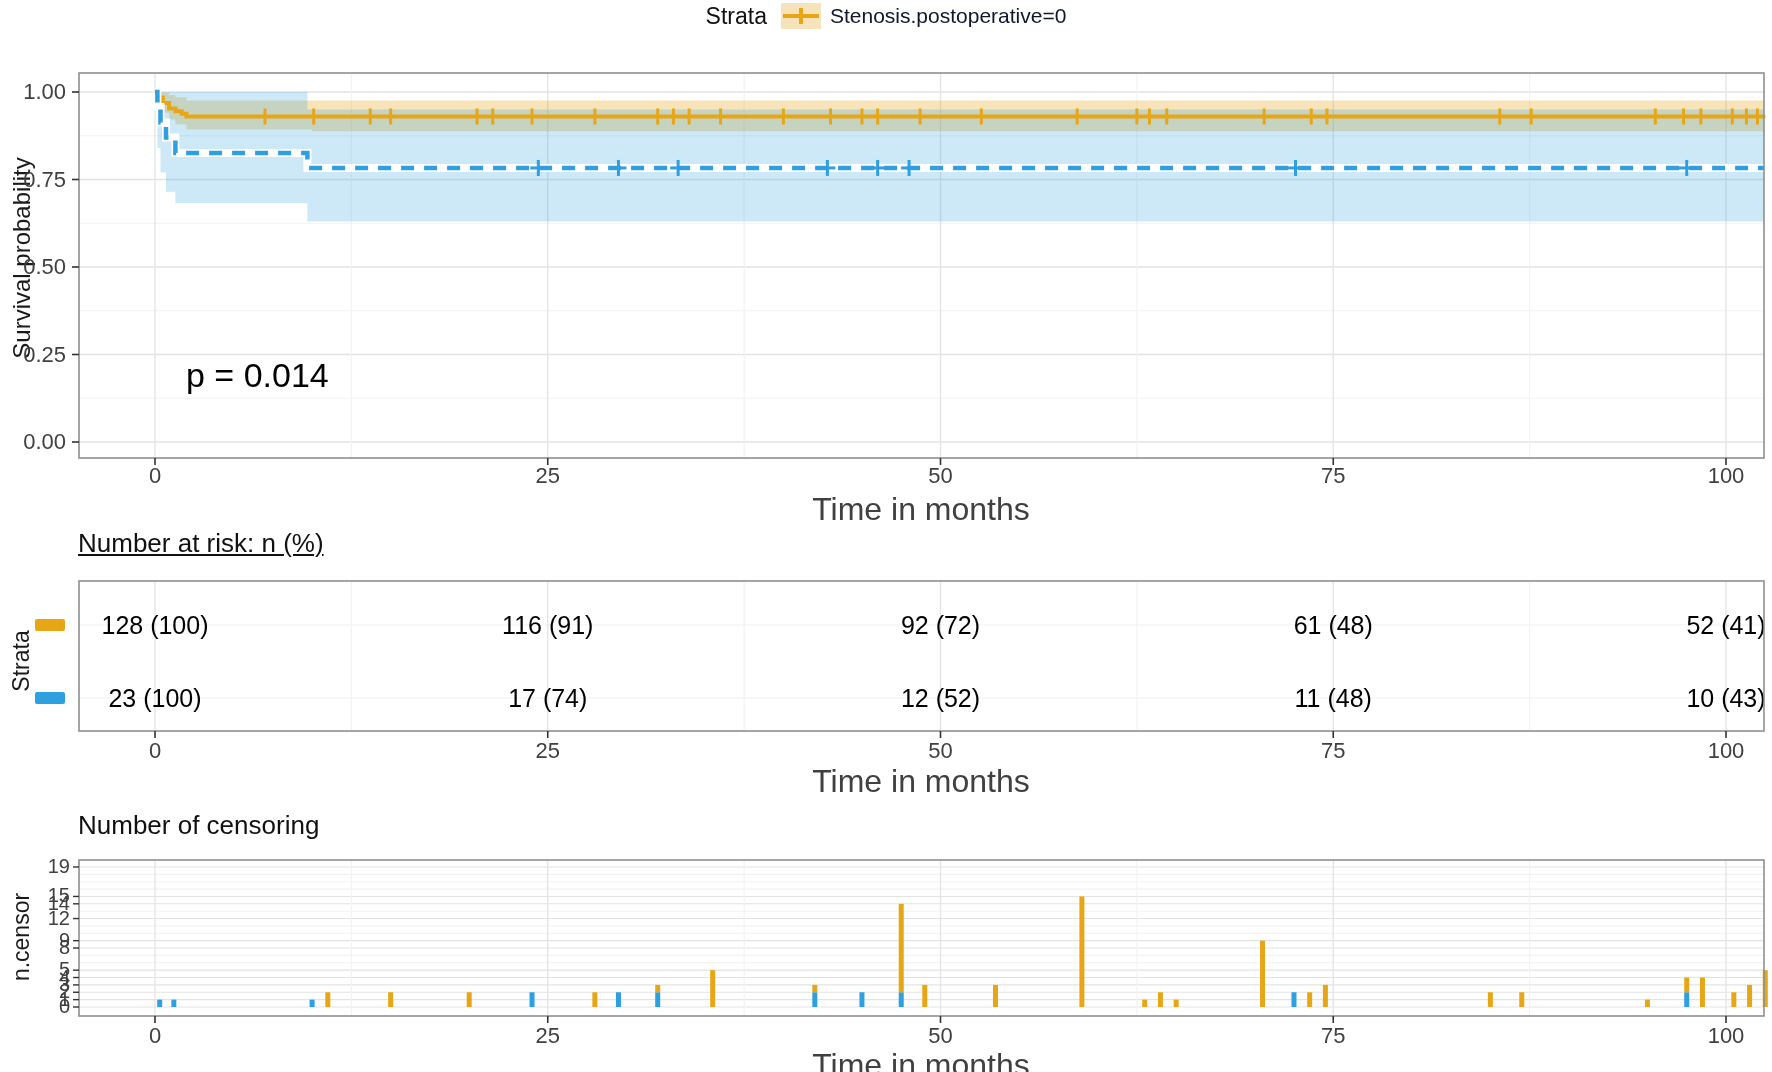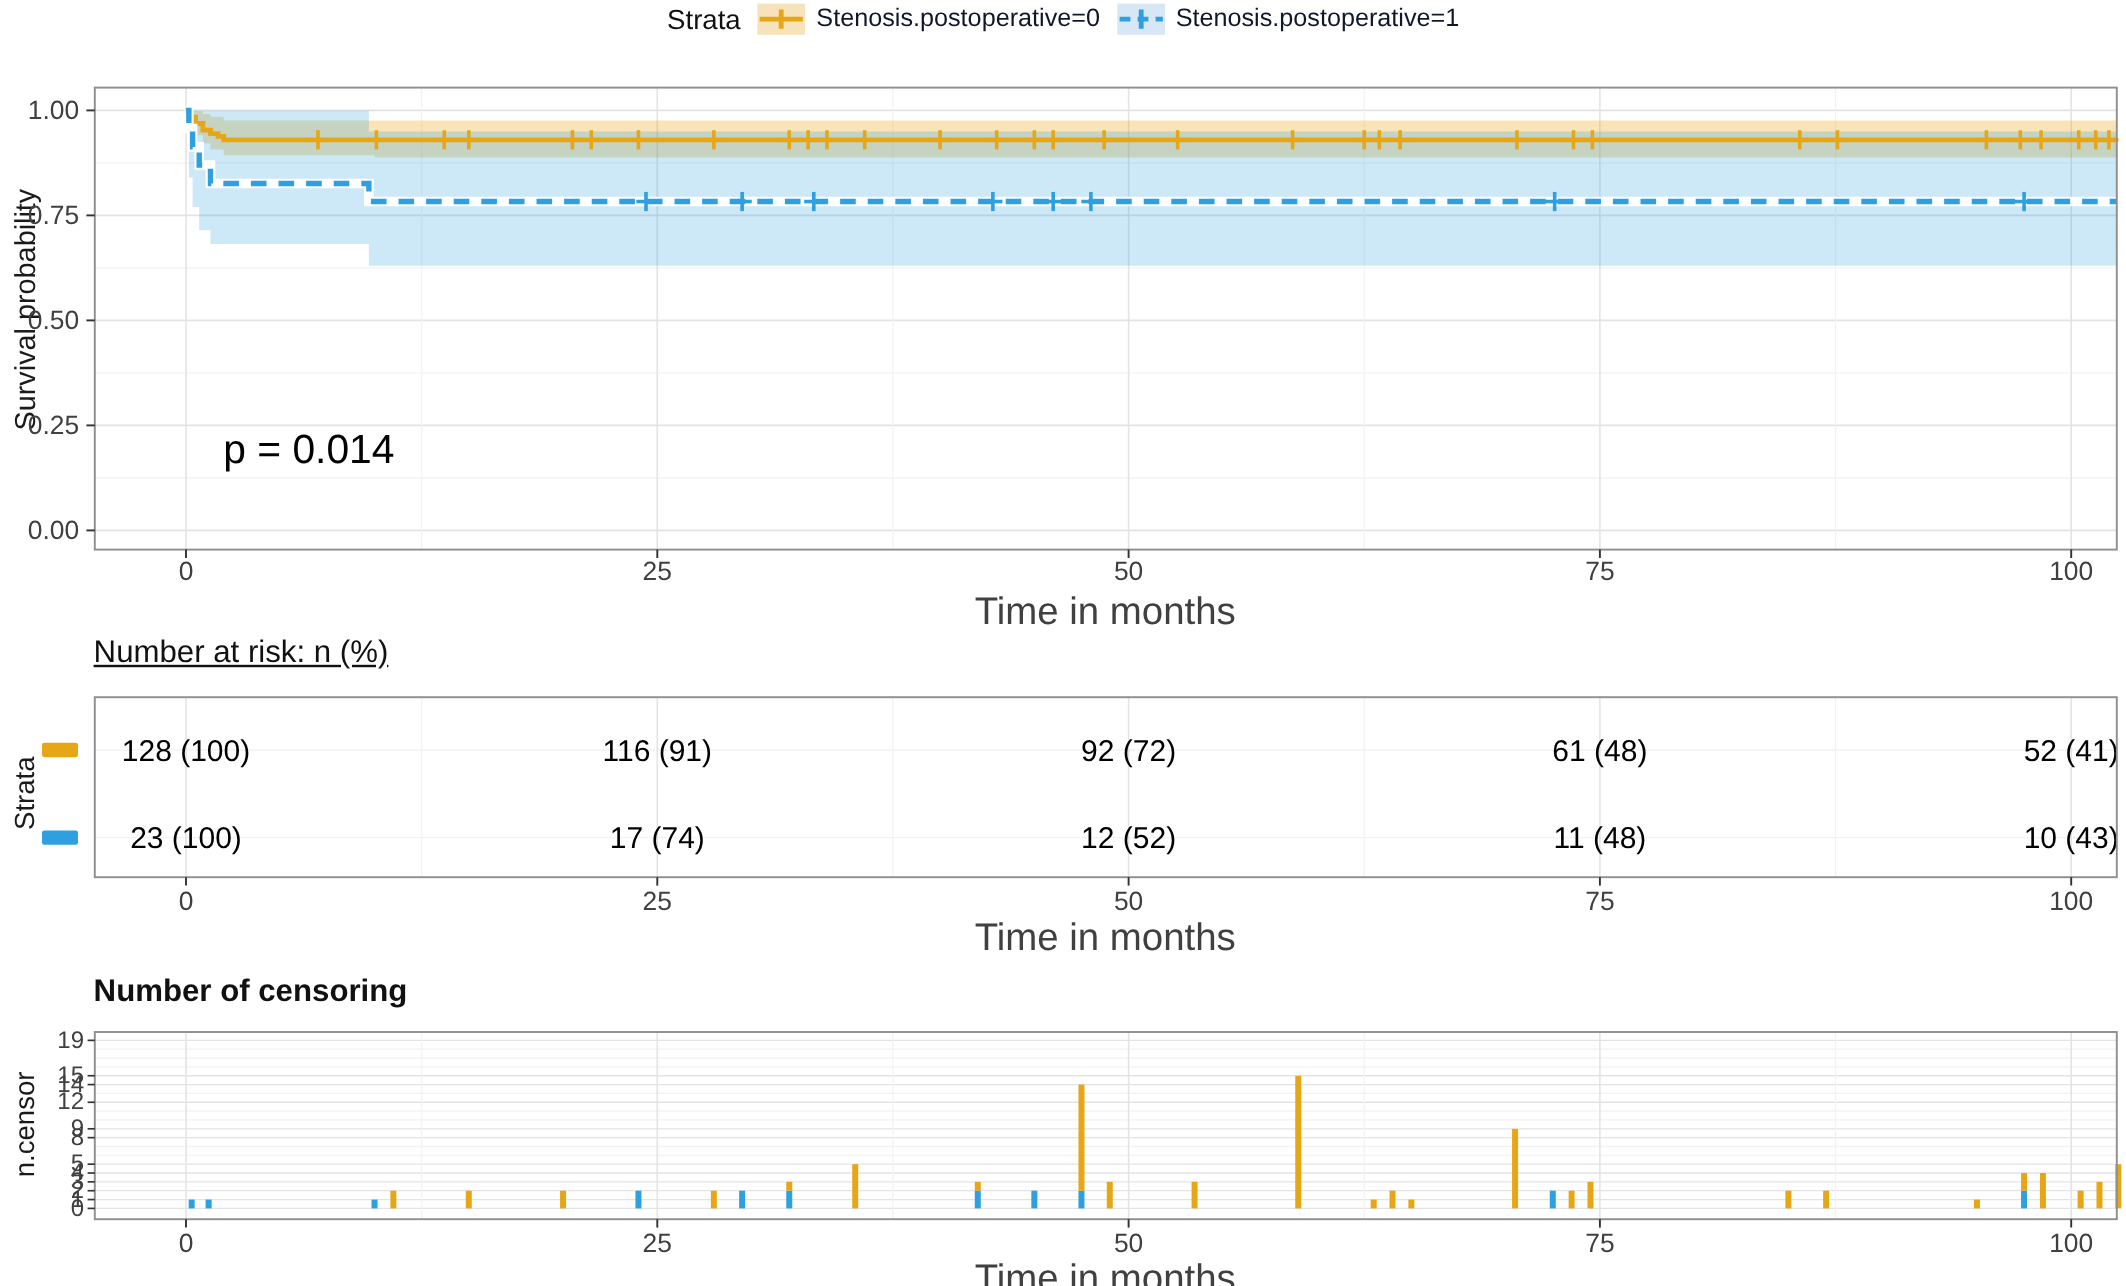--- a/index.html
+++ b/index.html
@@ -25,39 +25,31 @@
   <div class="legend">
     <span class="legend-title">Strata</span>
     <span class="legend-item">
       <svg class="legend-key" id="legend-key-0" width="40" height="28">
           <rect x="0" y="1" width="40" height="26" fill="#F6E3BC"></rect>
           <line x1="2" y1="14" x2="38" y2="14" stroke="#E7A615" stroke-width="4"></line>
           <line x1="20" y1="6" x2="20" y2="22" stroke="#E7A615" stroke-width="4"></line>
         </svg>
       <span>Stenosis.postoperative=0</span>
     </span>
-    <span class="legend-item">
-      <svg class="legend-key" id="legend-key-1" width="40" height="28">
-          <rect x="0" y="1" width="40" height="26" fill="#D8E7F6"></rect>
-          <line x1="2" y1="14" x2="38" y2="14" stroke="#2E9FDF" stroke-width="4" stroke-dasharray="9 6"></line>
-          <line x1="20" y1="6" x2="20" y2="22" stroke="#2E9FDF" stroke-width="4"></line>
-        </svg>
-      <span>Stenosis.postoperative=1</span>
-    </span>
   </div>
 
   <div class="ylab" style="left:22px;top:258px;">Survival probability</div>
   <div class="pvalue" style="left:186px;top:356px;">p = 0.014</div>
   <div class="xlab" style="left:921px;top:491px;">Time in months</div>
 
   <div class="sec-title" style="left:78px;top:528px;text-decoration:underline;">Number at risk: n (%)</div>
   <div class="ylab" style="left:21px;top:661px;font-size:23px;">Strata</div>
   <div class="xlab" style="left:921px;top:763px;">Time in months</div>
 
-  <div class="sec-title" style="left:78px;top:810px;font-weight:bold;">Number of censoring</div>
+  <div class="sec-title" style="left:78px;top:810px;">Number of censoring</div>
   <div class="ylab" style="left:21px;top:937px;font-size:23px;">n.censor</div>
   <div class="xlab" style="left:921px;top:1047px;">Time in months</div>
 
   <svg id="chart-svg" width="1772" height="1072" style="position:absolute;left:0;top:0;">
       <g>
         <line x1="79" y1="398.25" x2="1764" y2="398.25" stroke="#F2F2F2" stroke-width="1.1"></line>
         <line x1="79" y1="310.75" x2="1764" y2="310.75" stroke="#F2F2F2" stroke-width="1.1"></line>
         <line x1="79" y1="223.25" x2="1764" y2="223.25" stroke="#F2F2F2" stroke-width="1.1"></line>
         <line x1="79" y1="135.75" x2="1764" y2="135.75" stroke="#F2F2F2" stroke-width="1.1"></line>
         <line x1="79" y1="442" x2="1764" y2="442" stroke="#E3E3E3" stroke-width="1.3"></line>

